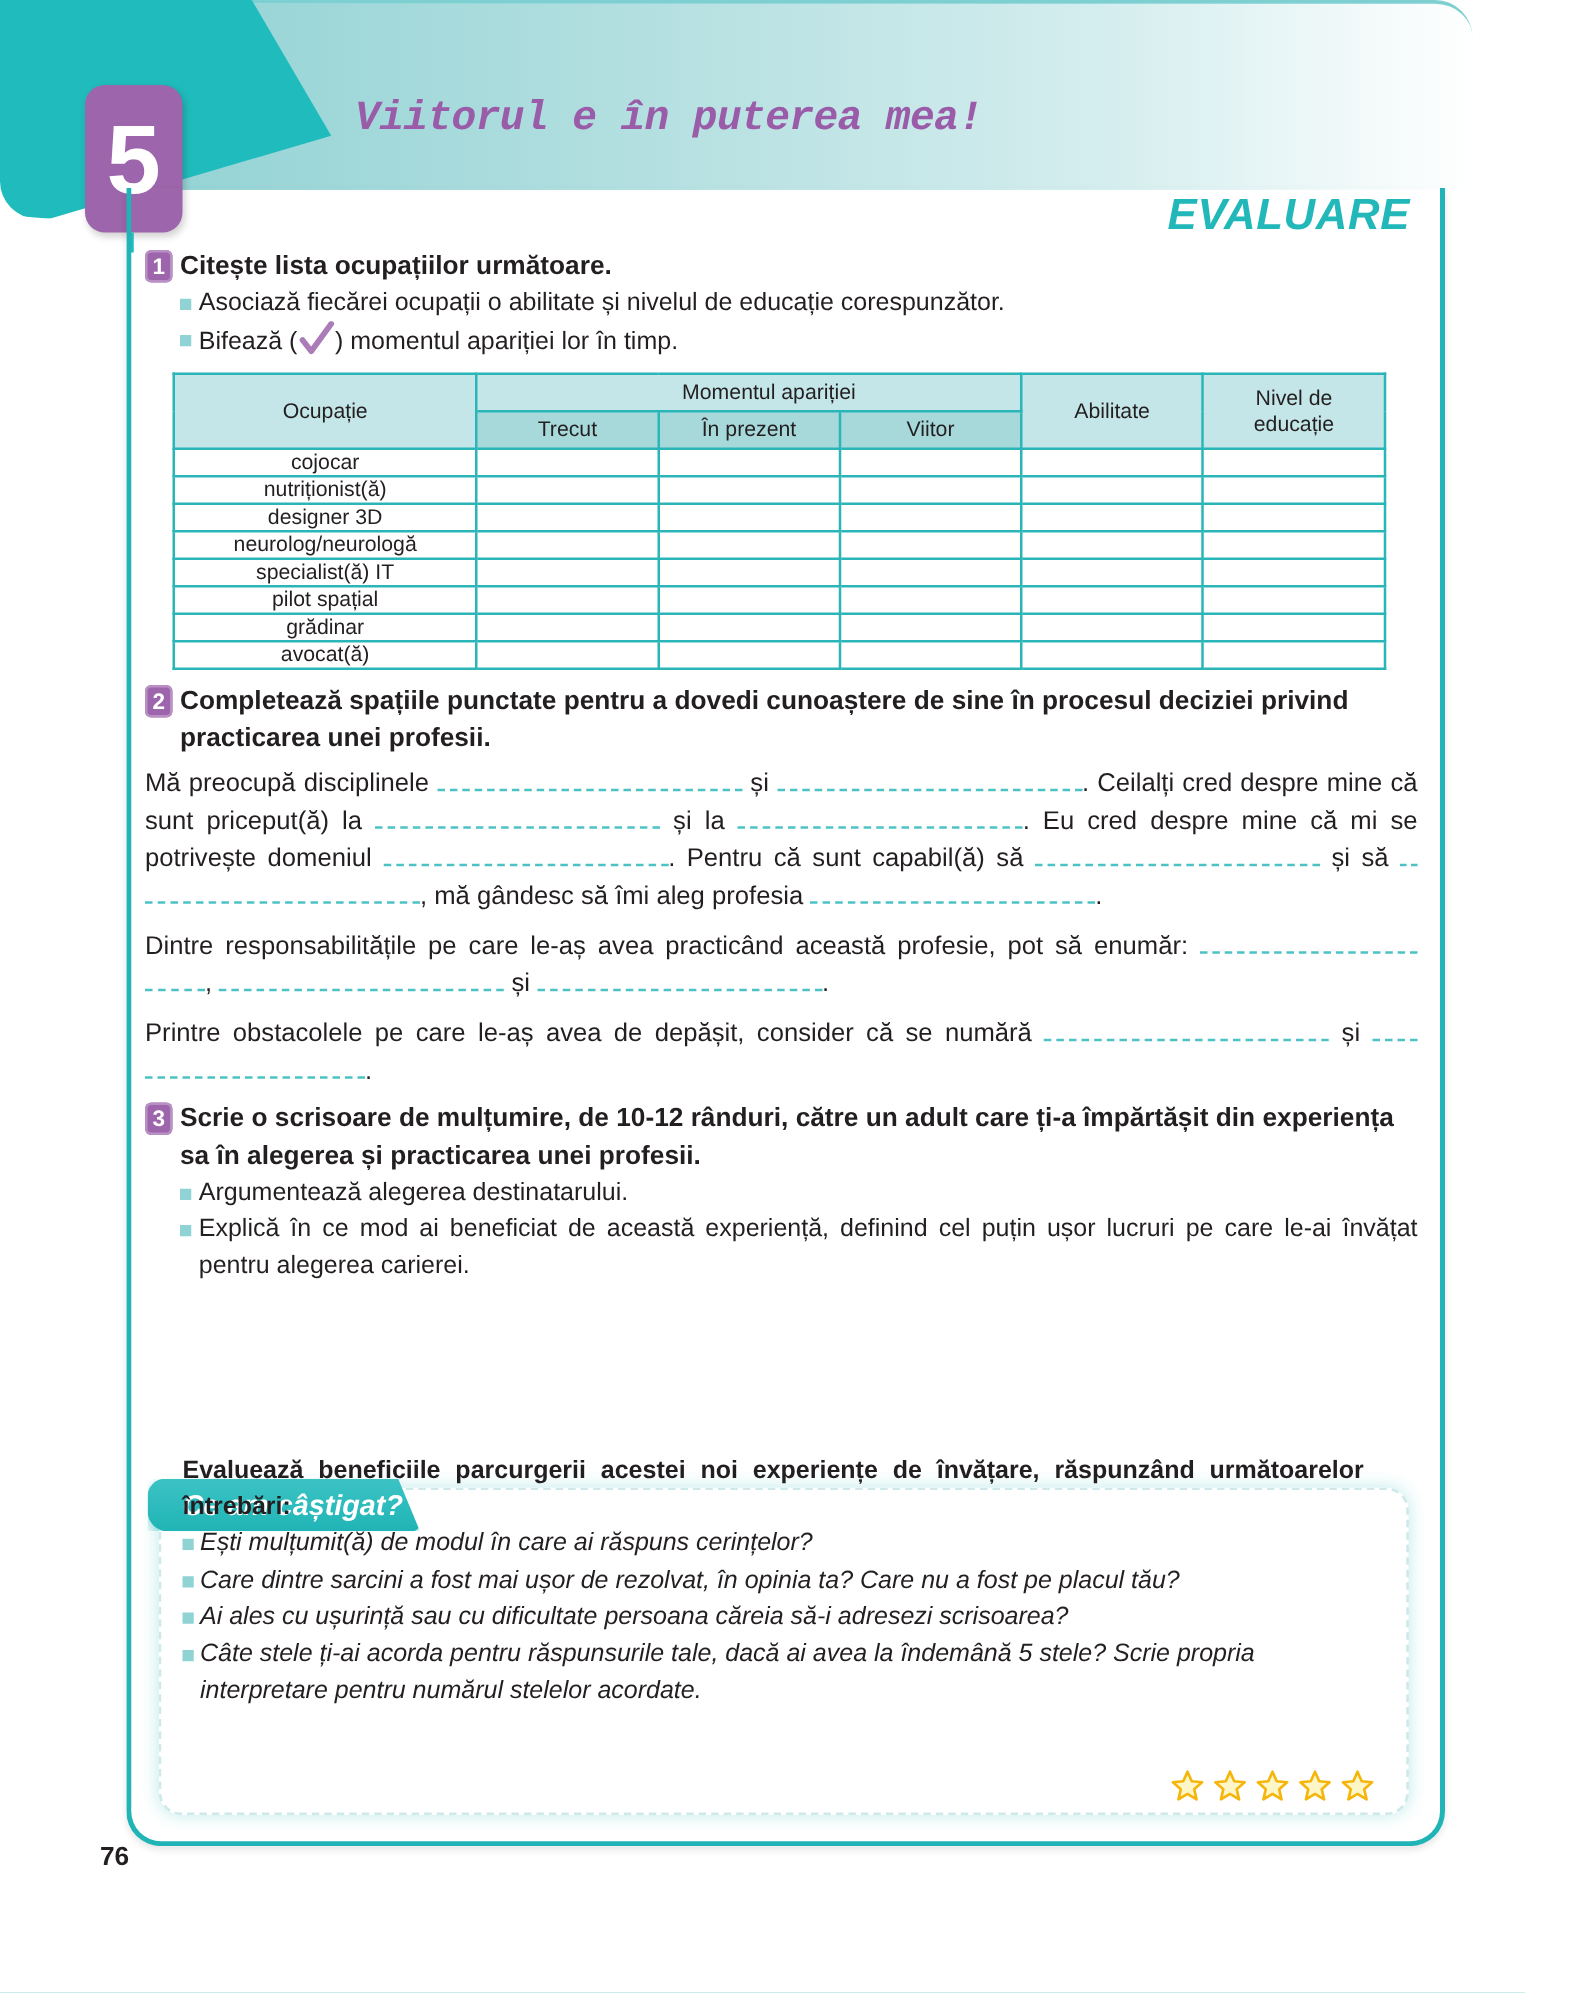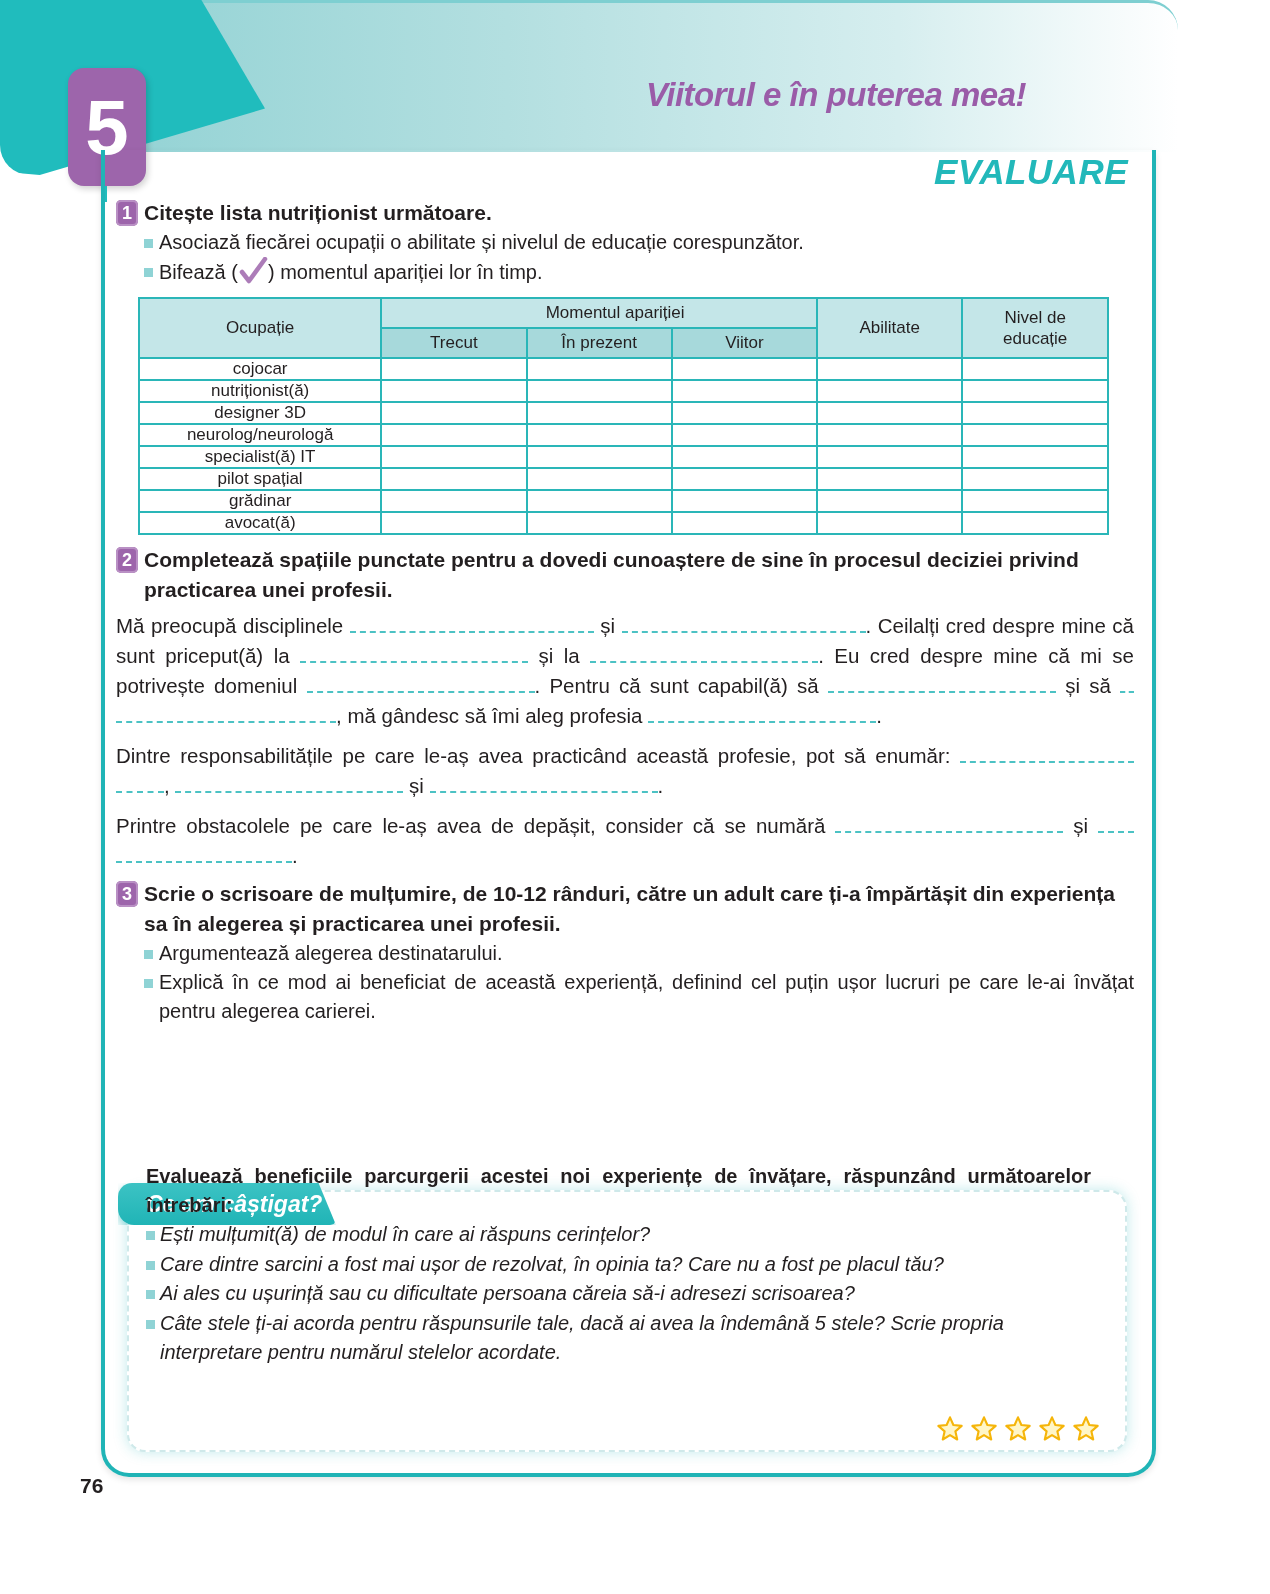--- a/index.html
+++ b/index.html
@@ -20,22 +20,22 @@
     border-radius: 0 0 0 30px;
   }
   .chapter-badge {
     position: absolute; left: 68px; top: 68px; width: 78px; height: 118px;
     background: #9d65ab; border-radius: 16px;
     box-shadow: 2px 3px 6px rgba(0,0,0,.18);
     color: #fff; font-weight: bold; font-size: 78px; line-height: 118px; text-align: center;
   }
   .chapter-line { position: absolute; left: 104px; top: 186px; width: 3px; height: 16px; background: #20bcbd; }
   .chapter-title {
-    position: absolute; left: 300px; top: 76px; width: 726px; text-align: right;
-    color: #9a5ca8; font-style: italic; font-weight: bold; font-size: 33px; letter-spacing: -0.5px;
+    position: absolute; left: 284px; top: 76px; width: 726px; text-align: left;
+    color: #9a5ca8; font-style: italic; font-weight: bold; font-size: 33px; letter-spacing: -0.5px; font-family: Liberation Mono, monospace;
   }
   .section-title {
     position: absolute; right: 142px; top: 152px;
     color: #22b8ba; font-style: italic; font-weight: bold; font-size: 35px; letter-spacing: 0.5px;
   }
 
   
   .frame {
     position: absolute; left: 101px; top: 150px; width: 1055px; height: 1327px;
     border-left: 4px solid #20b4b6; border-right: 4px solid #20b4b6; border-bottom: 4px solid #20b4b6;
@@ -116,21 +116,21 @@
 <div class="chapter-title">Viitorul e în puterea mea!</div>
 <div class="section-title">EVALUARE</div>
 
 <div class="frame"></div>
 
 <div class="content">
 
   <section>
     <div class="task-head">
       <span class="task-num">1</span>
-      <span>Citește lista nutriționist următoare.</span>
+      <span>Citește lista ocupațiilor următoare.</span>
     </div>
     <div class="bullets">
       <div class="bullet">
         <span class="bullet-mark"></span>
         <span>Asociază fiecărei ocupații o abilitate și nivelul de educație corespunzător.</span>
       </div>
       <div class="bullet">
         <span class="bullet-mark"></span>
         <span>
           <span>Bifează (</span><svg class="check-icon" viewBox="0 0 30 28">

